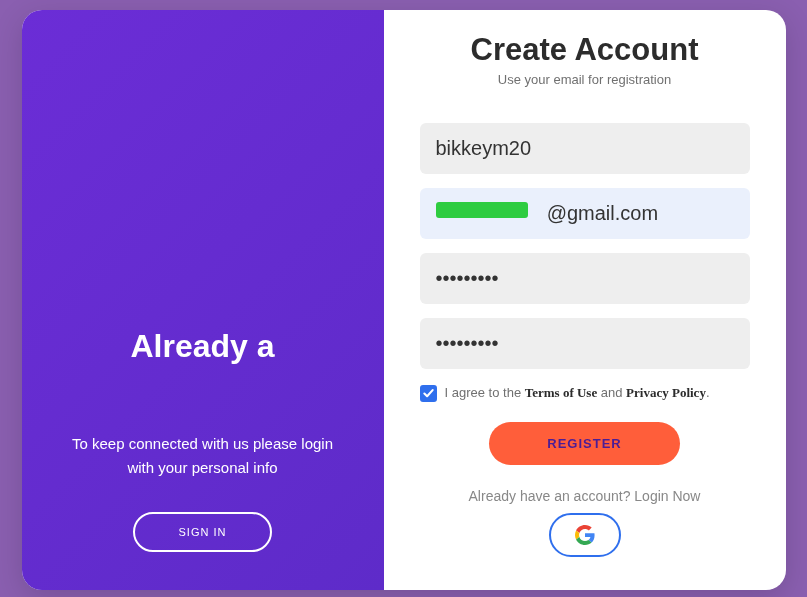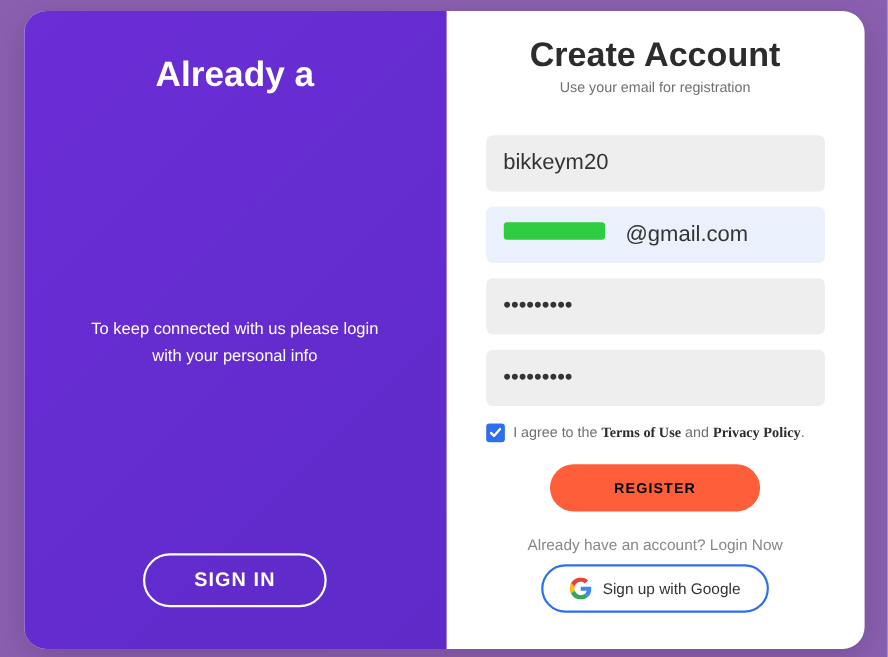--- a/index.html
+++ b/index.html
@@ -1,34 +1,34 @@
 <!DOCTYPE html>
 <html><head>
   <meta charset="utf-8">
   <style>
     * { box-sizing: border-box; margin: 0; padding: 0; font-family: 'Segoe UI', Arial, sans-serif; }
     body { background: #8a5fb0; display: flex; justify-content: center; align-items: center; min-height: 597px; width: 807px; padding: 10px 0; }
     .container { display: flex; width: 764px; border-radius: 20px; overflow: hidden; background: #fff; height: 580px; box-shadow: 0 8px 30px rgba(0,0,0,0.15); }
-    .left-panel { flex: 1; background: linear-gradient(135deg, #6b2dd6 0%, #5e2bc9 100%); color: #fff; display: flex; flex-direction: column; justify-content: space-between; align-items: center; padding: 38px 38px; text-align: center; }
+    .left-panel { flex: 1; background: linear-gradient(135deg, #6b2dd6 0%, #5e2bc9 100%); color: #fff; display: flex; flex-direction: column; justify-content: flex-end; align-items: center; padding: 38px 16px; text-align: center; }
     .left-title { font-size: 32px; font-weight: 700; line-height: 1.2; margin-bottom: 28px; }
     .left-desc { font-size: 15px; line-height: 1.6; margin-bottom: 32px; padding: 0 6px; }
-    .signin-btn { background: transparent; border: 2px solid #fff; color: #fff; padding: 12px 44px; border-radius: 30px; font-weight: 700; letter-spacing: 1px; font-size: 18px; cursor: pointer; }
+    .signin-btn { background: transparent; border: 2px solid #fff; color: #fff; padding: 12px 44px; border-radius: 30px; font-weight: 400; letter-spacing: 1px; font-size: 11px; cursor: pointer; }
     .right-panel { flex: 1; padding: 22px 36px 24px 36px; display: flex; flex-direction: column; align-items: center; }
     .right-title { font-size: 31px; font-weight: 700; color: #2c2c2c; margin-bottom: 4px; }
     .right-sub { font-size: 13px; color: #707070; margin-bottom: 36px; }
     .field { width: 100%; background: #eeeeee; border: none; padding: 14px 16px; border-radius: 6px; margin-bottom: 14px; font-size: 20px; color: #333; font-family: inherit; }
     .field-email-wrap { position: relative; width: 100%; }
     .field-email-wrap .field { background: #eaf0fc; padding-right: 16px; }
     .redact { position: absolute; top: 14px; left: 16px; width: 92px; height: 16px; background: #2ecc40; border-radius: 3px; }
     .agree-row { width: 100%; display: flex; align-items: flex-start; gap: 6px; font-size: 13px; color: #707070; margin-bottom: 18px; line-height: 1.6; flex-wrap: wrap; }
     .checkbox { width: 17px; height: 17px; border: 2px solid #2f6fed; border-radius: 3px; background: #2f6fed; display: inline-flex; align-items: center; justify-content: center; flex-shrink: 0; cursor: pointer; margin-top: 2px; margin-right: 2px; }
     .checkbox svg { width: 11px; height: 11px; }
     .agree-text { flex: 1; }
     .agree-text a { color: #2c2c2c; font-weight: 700; text-decoration: none; font-family: Liberation Serif, serif; }
-    .register-btn { background: #ff5e3a; color: #000000; border: none; padding: 14px 58px; border-radius: 30px; font-weight: 700; letter-spacing: 1px; font-size: 13px; cursor: pointer; margin-bottom: 22px; }
+    .register-btn { background: #ff5e3a; color: #4c1d95; border: none; padding: 14px 58px; border-radius: 30px; font-weight: 700; letter-spacing: 1px; font-size: 13px; cursor: pointer; margin-bottom: 22px; }
     .already-have a { color: #888; font-size: 14px; text-decoration: none; }
     .already-have { margin-bottom: 8px; }
     .google-btn { display: flex; align-items: center; gap: 10px; border: 2px solid #2f6fed; border-radius: 30px; padding: 10px 24px; cursor: pointer; background: #fff; font-size: 14px; color: #333; }
     .g-icon { width: 20px; height: 20px; }
   </style>
 </head>
 <body>
 
 <div class="container">
   <div class="left-panel">
@@ -74,16 +74,15 @@
       <a href="#">Already have an account? Login Now</a>
     </div>
 
     <button class="google-btn">
       <svg class="g-icon" viewBox="0 0 48 48">
         <path fill="#EA4335" d="M24 9.5c3.54 0 6.71 1.22 9.21 3.6l6.85-6.85C35.9 2.38 30.47 0 24 0 14.62 0 6.51 5.38 2.56 13.22l7.98 6.19C12.43 13.72 17.74 9.5 24 9.5z"></path>
         <path fill="#4285F4" d="M46.98 24.55c0-1.57-.15-3.09-.38-4.55H24v9.02h12.94c-.58 2.96-2.26 5.48-4.78 7.18l7.73 6c4.51-4.18 7.09-10.36 7.09-17.65z"></path>
         <path fill="#FBBC05" d="M10.53 28.59c-.48-1.45-.76-2.99-.76-4.59s.27-3.14.76-4.59l-7.98-6.19C.92 16.46 0 20.12 0 24c0 3.88.92 7.54 2.56 10.78l7.97-6.19z"></path>
         <path fill="#34A853" d="M24 48c6.48 0 11.93-2.13 15.89-5.81l-7.73-6c-2.15 1.45-4.92 2.3-8.16 2.3-6.26 0-11.57-4.22-13.47-9.91l-7.98 6.19C6.51 42.62 14.62 48 24 48z"></path>
       </svg>
-      <span>Sign up with Google</span>
     </button>
   </div>
 </div>
 
 </body></html>

